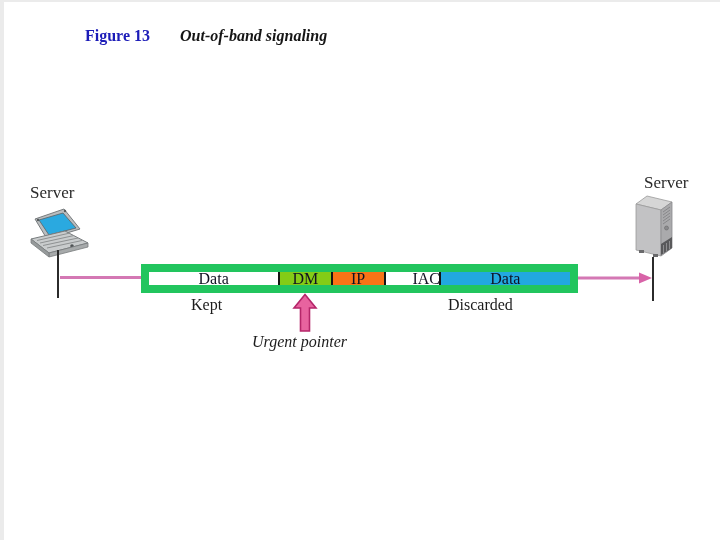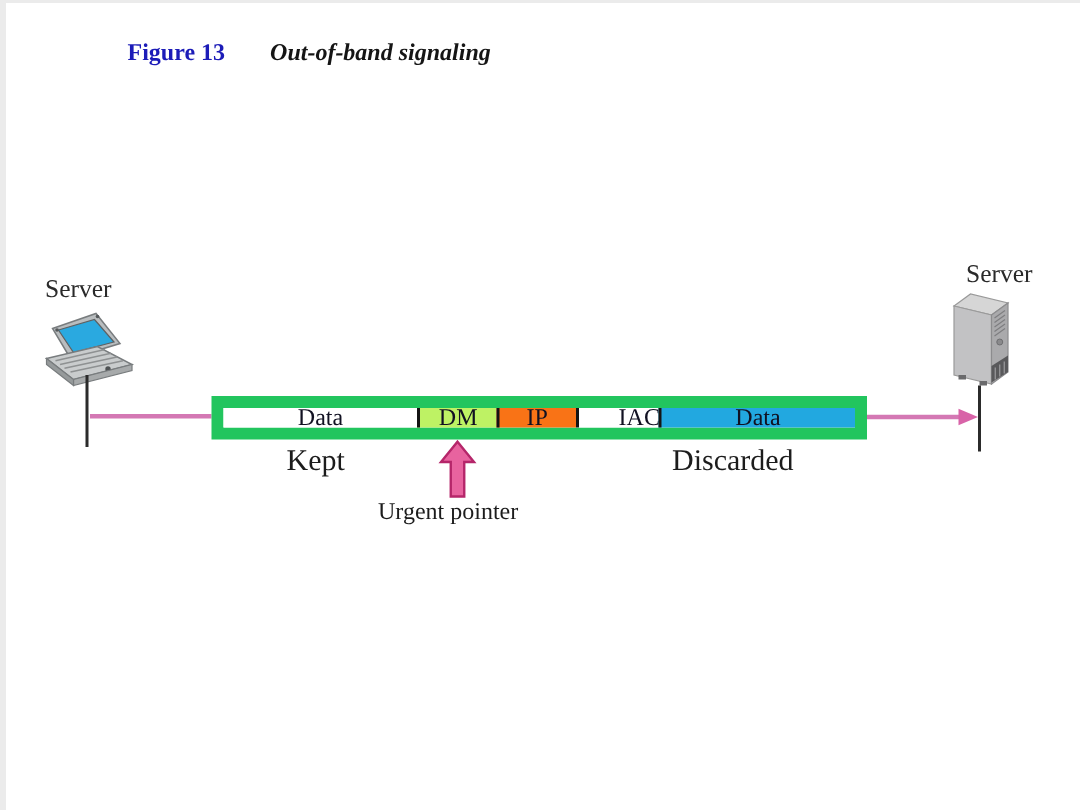--- a/index.html
+++ b/index.html
@@ -30,26 +30,26 @@
     position:absolute;left:141px;top:264px;width:437px;height:29px;
     display:flex;box-sizing:border-box;border:8px solid #22c55e;background:#fff;
   }
   .seg{
     box-sizing:border-box;height:100%;display:flex;align-items:center;justify-content:center;
     font-size:16px;color:#111122;border-left:2px solid #141414;
   }
   .seg:first-child{border-left:none;}
   .seg-w1{width:134px;} .seg-w2{width:54px;} .seg-w3{width:55px;} .seg-w4{width:55px;padding-left:28px;} .seg-w5{width:136px;}
 
-  .annot{position:absolute;font-size:20px;color:#1c1c1c;}
+  .annot{position:absolute;font-size:16px;color:#1c1c1c;}
   .kept-label{left:191px;top:296px;}
   .discarded-label{left:448px;top:296px;}
 
   .urgent-arrow{position:absolute;left:291px;top:293px;}
-  .urgent-label{position:absolute;left:252px;top:333px;font-size:16px;color:#1c1c1c;}
+  .urgent-label{position:absolute;left:252px;top:333px;font-size:16px;color:#1c1c1c;font-style:italic;}
 
   .laptop-icon{position:absolute;left:24px;top:206px;}
   .server-icon{position:absolute;left:633px;top:192px;}
 </style>
 </head>
 <body>
 
 <div class="slide">
 
   <div class="figure-caption">
@@ -95,21 +95,21 @@
   <div class="drop-line server-line"></div>
 
   <div class="flow-line-left"></div>
   <svg class="flow-arrow-right" width="78" height="16" viewBox="0 0 78 16">
     <line x1="0" y1="8" x2="64" y2="8" stroke="#d478b4" stroke-width="3"></line>
     <polygon points="63,2.5 76,8 63,13.5" fill="#d863a8"></polygon>
   </svg>
 
   <div class="stream-row">
     <div class="seg seg-w1" style="background-color: rgb(255, 255, 255);">Data</div>
-    <div class="seg seg-w2" style="background-color: #bef264;">DM</div>
+    <div class="seg seg-w2" style="background-color: #84cc16;">DM</div>
     <div class="seg seg-w3" style="background-color: #f97316;">IP</div>
     <div class="seg seg-w4" style="background-color: rgb(255, 255, 255);">IAC</div>
     <div class="seg seg-w5" style="background-color: rgb(34, 168, 224);">Data</div>
   </div>
 
   <div class="annot kept-label">Kept</div>
   <div class="annot discarded-label">Discarded</div>
 
   <svg class="urgent-arrow" width="28" height="40" viewBox="0 0 28 40">
     <polygon points="14,1.5 25,15 18.5,15 18.5,38 9.5,38 9.5,15 3,15" fill="#e8639f" stroke="#b5266a" stroke-width="1.6" stroke-linejoin="miter"></polygon>

